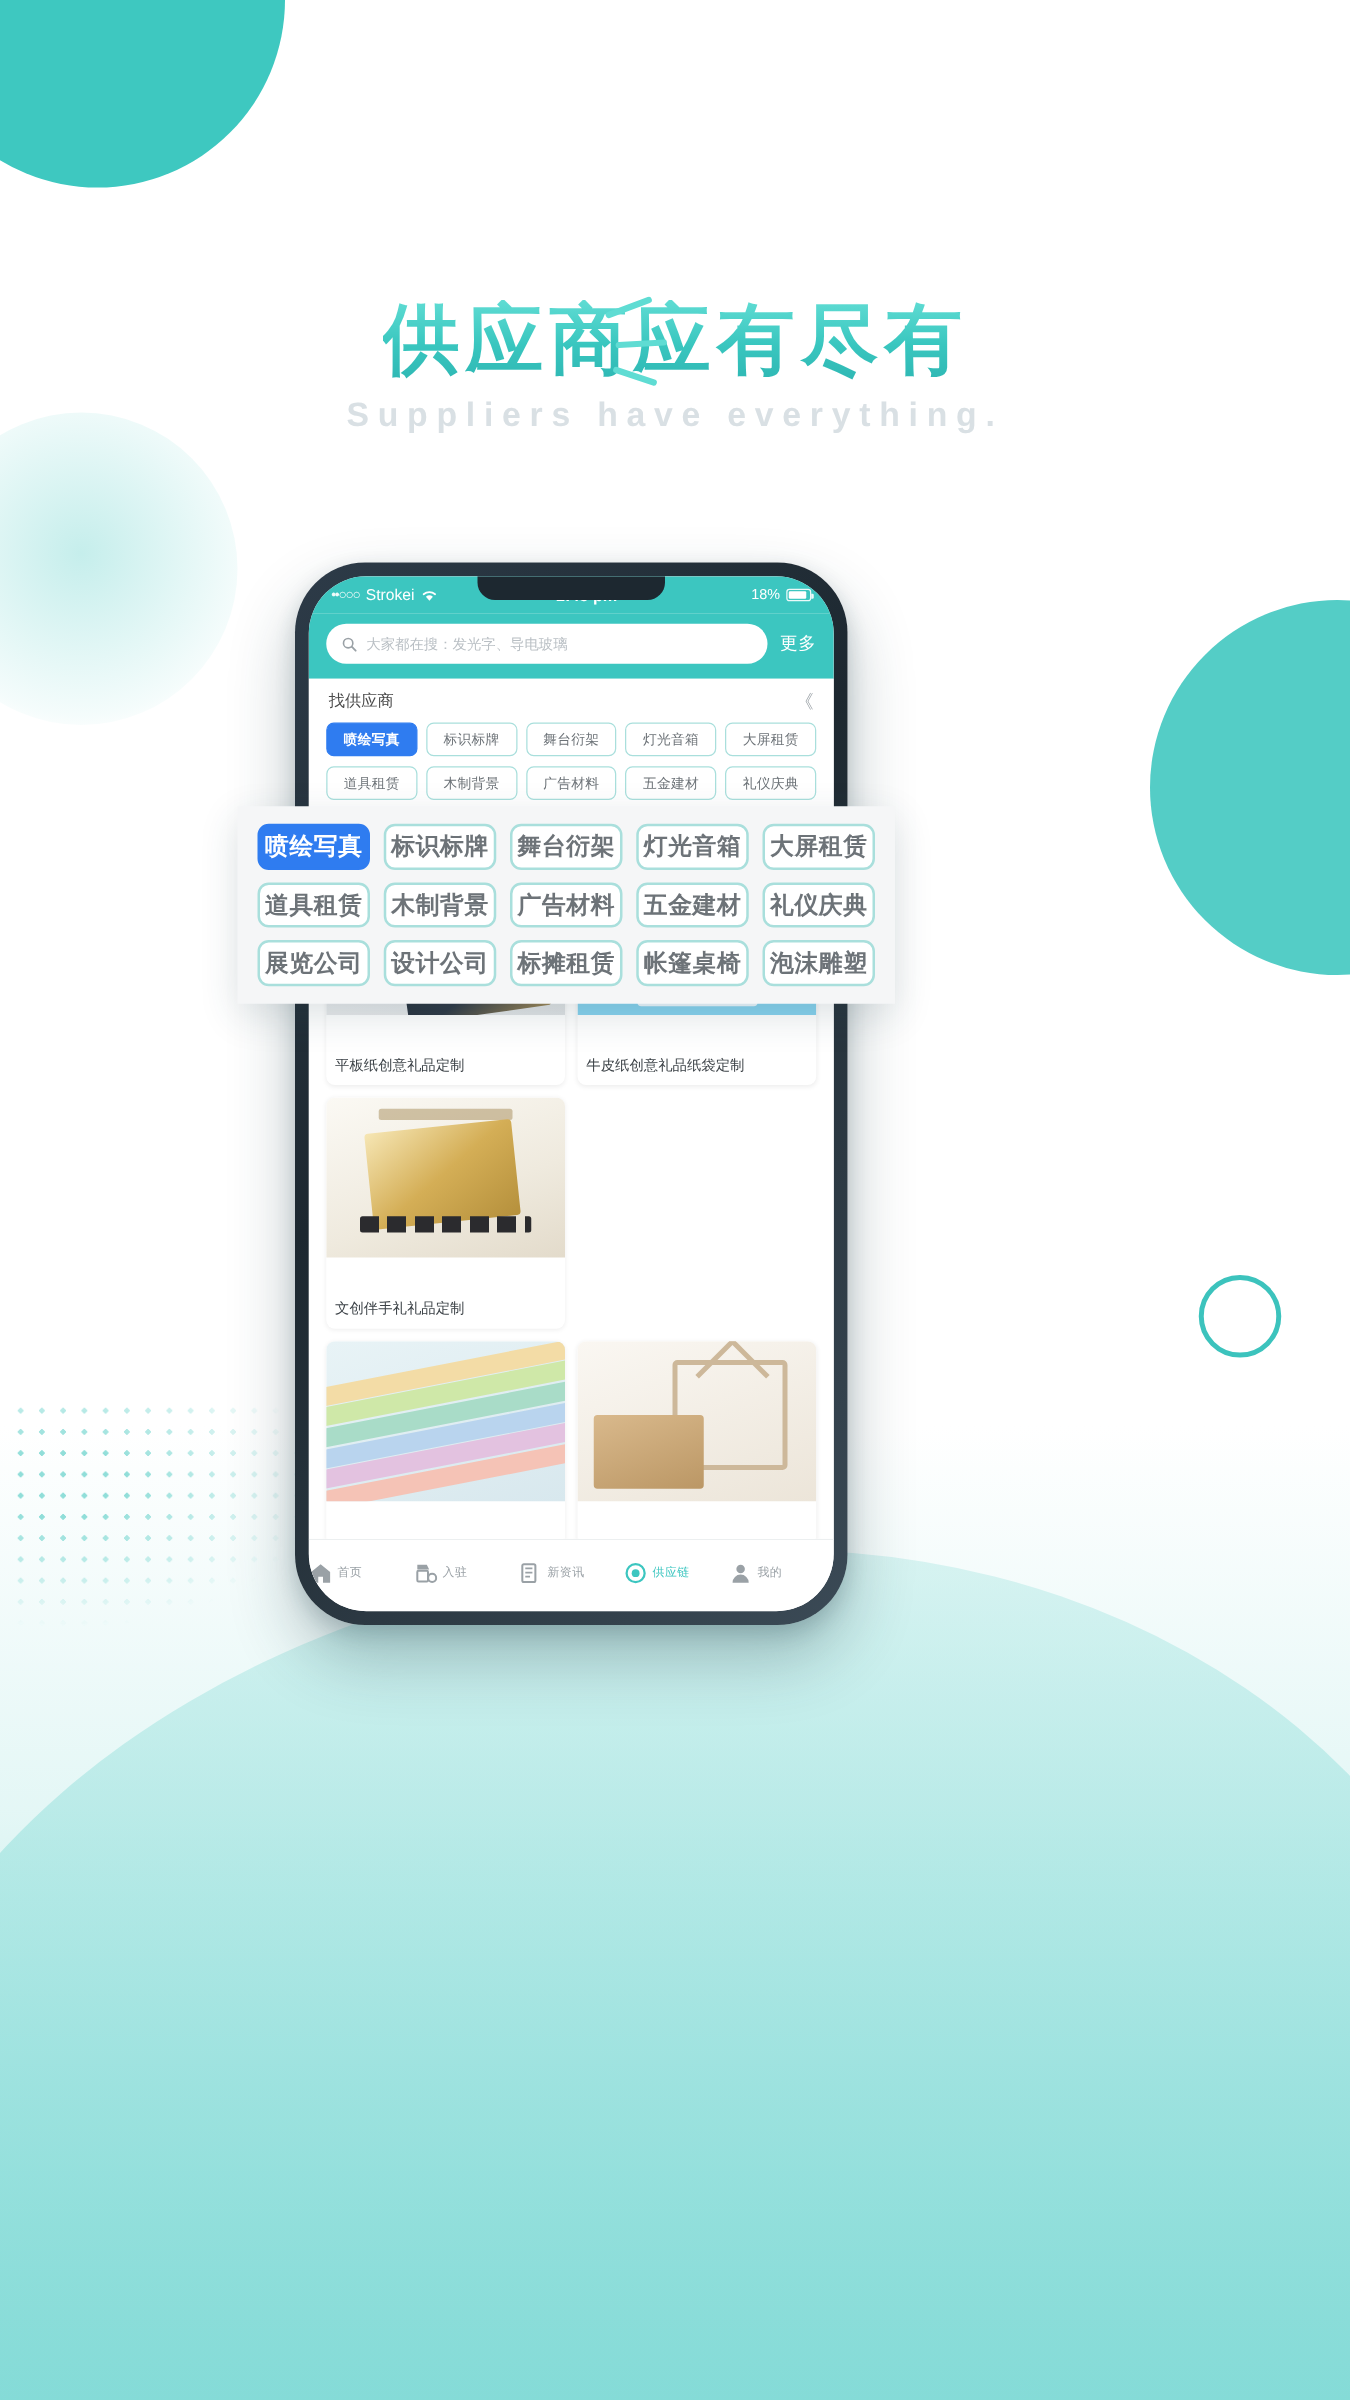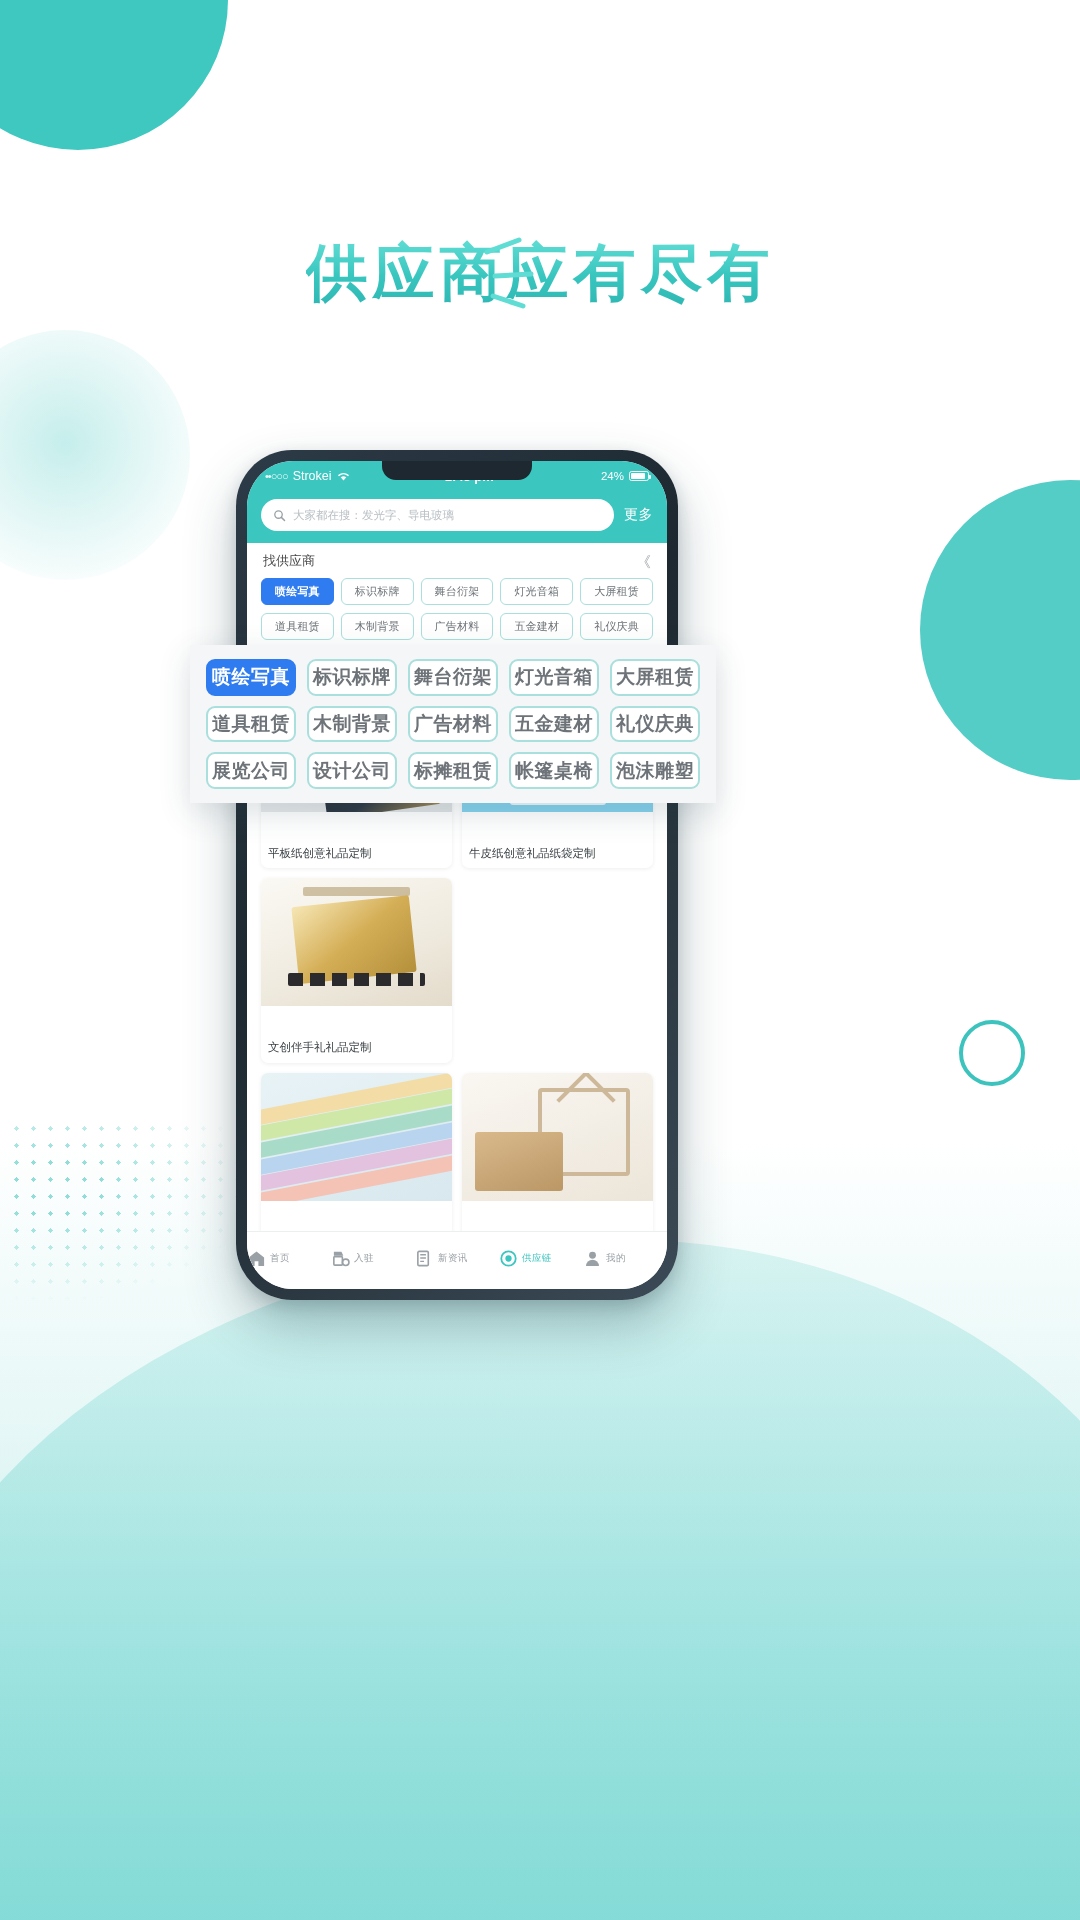--- a/index.html
+++ b/index.html
@@ -275,38 +275,39 @@
   <div style="position:relative; display:inline-block;">
     <div class="headline">供应商应有尽有</div>
     <svg class="headline-spark" viewBox="0 0 60 76">
       <g stroke="#5fdcd3" stroke-width="5" stroke-linecap="round">
         <line x1="8" y1="16" x2="40" y2="4"></line>
         <line x1="16" y1="40" x2="52" y2="38"></line>
         <line x1="14" y1="60" x2="44" y2="70"></line>
       </g>
     </svg>
   </div>
+  <div class="subhead">Suppliers have everything.</div>
 </div>
 
 <div class="phone">
   <div class="phone-inner">
     <div class="notch"></div>
 
     <div class="statusbar">
       <div class="sb-left">
         <span class="sb-dots">••○○○</span>
         <span>Strokei</span>
         <svg width="13" height="11" viewBox="0 0 13 11">
           <path d="M6.5 9.6 L3.7 6.3 a4.4 4.4 0 0 1 5.6 0 Z" fill="#fff"></path>
           <path d="M1.9 4.4 a7.3 7.3 0 0 1 9.2 0" stroke="#fff" stroke-width="1.4" fill="none" stroke-linecap="round"></path>
         </svg>
       </div>
       <span class="sb-time">1:43 pm</span>
       <div class="sb-right">
-        <span>24%</span>
+        <span>18%</span>
         <span class="batt">
             <i></i>
           </span>
       </div>
     </div>
 
     <div class="app-header">
       <div class="searchbox">
         <svg class="s-icon" viewBox="0 0 16 16">
           <circle cx="6.8" cy="6.8" r="4.6" fill="none" stroke="#9aa1a6" stroke-width="1.6"></circle>

